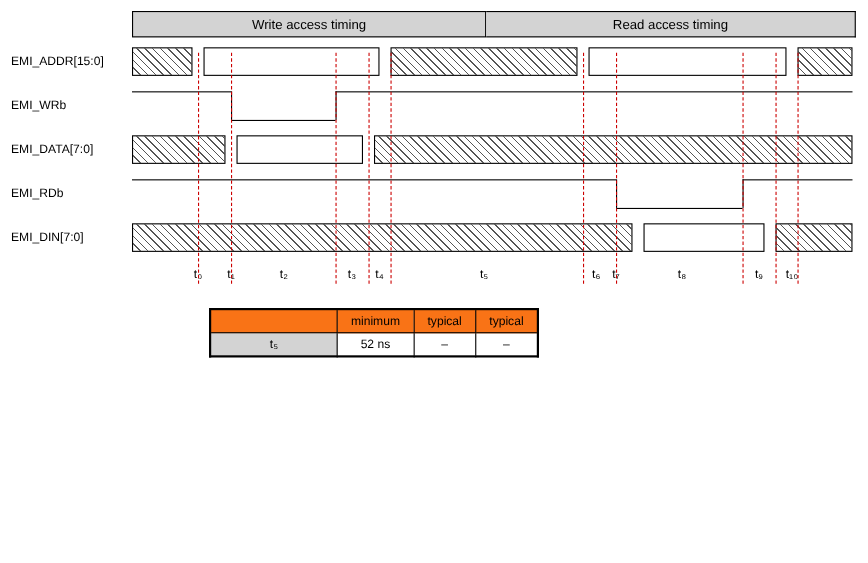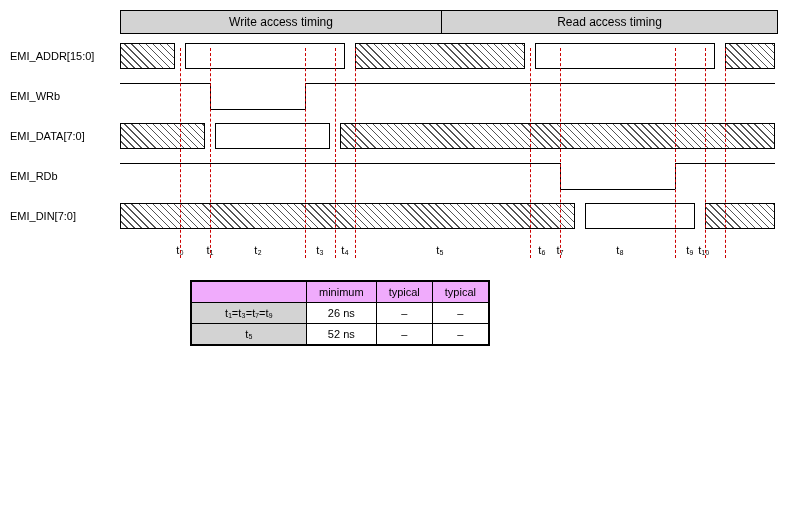--- a/index.html
+++ b/index.html
@@ -103,21 +103,21 @@
     border-collapse: collapse;
     border: 2px solid #000;
   }
   table.timing th, table.timing td {
     border: 1px solid #000;
     padding: 4px 12px;
     text-align: center;
     font-size: 11px;
   }
   table.timing th {
-    background: #f0abfc;
+    background: #f97316;
     font-weight: normal;
   }
   table.timing td:first-child {
     background: #d3d3d3;
     width: 90px;
   }
 </style>
 </head>
 <body>
 
@@ -195,39 +195,33 @@
     <div class="tick-label" style="left:60px">t₀</div>
     <div class="tick-label" style="left:90px">t₁</div>
     <div class="tick-label" style="left:138px">t₂</div>
     <div class="tick-label" style="left:200px">t₃</div>
     <div class="tick-label" style="left:225px">t₄</div>
     <div class="tick-label" style="left:320px">t₅</div>
     <div class="tick-label" style="left:422px">t₆</div>
     <div class="tick-label" style="left:440px">t₇</div>
     <div class="tick-label" style="left:500px">t₈</div>
     <div class="tick-label" style="left:570px">t₉</div>
-    <div class="tick-label" style="left:584px">t₁₀</div>
+    <div class="tick-label" style="left:600px">t₁₀</div>
   </div>
 
   <div class="table-wrap">
     <table class="timing">
       <tbody>
           <tr>
         <th></th>
         <th>minimum</th>
         <th>typical</th>
         <th>typical</th>
       </tr>
       <tr>
-        <td>t₁=t₃=t₇=t₉</td>
-        <td>26 ns</td>
-        <td>–</td>
-        <td>–</td>
-      </tr>
-      <tr>
         <td>t₅</td>
         <td>52 ns</td>
         <td>–</td>
         <td>–</td>
       </tr>
     </tbody>
       </table>
   </div>
 
 </div>

